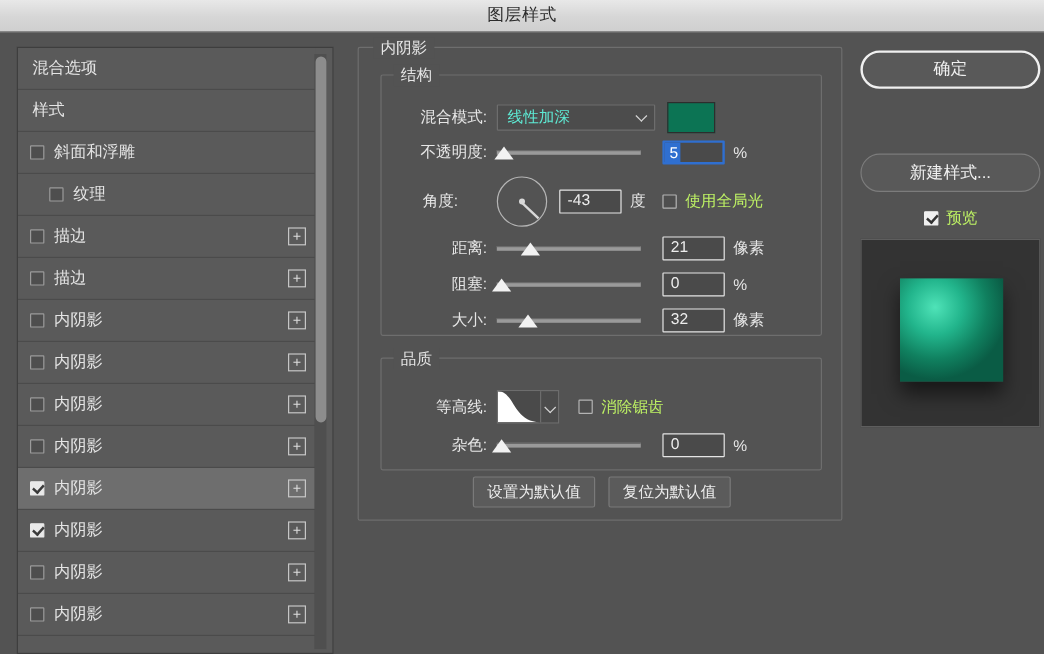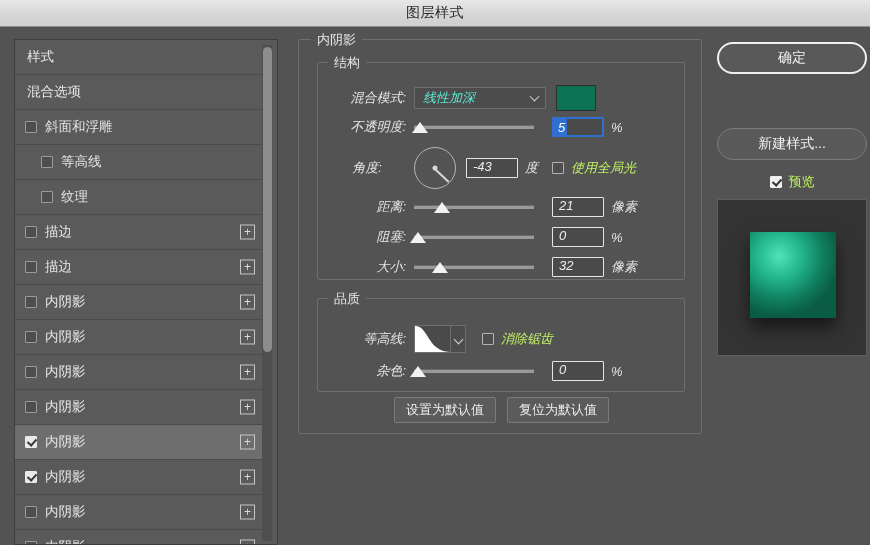--- a/index.html
+++ b/index.html
@@ -102,21 +102,21 @@
     background: #535353;
     padding: 0 6px;
     font-size: 13px;
     color: #e6e6e6;
   }
   .section {
     position: absolute;
     border: 1px solid #6e6e6e;
     border-radius: 2px;
   }
-  .row2 { position: absolute; display: flex; align-items: center; font-style: italic; }
+  .row2 { position: absolute; display: flex; align-items: center; }
   .lab {
     color: #e6e6e6; font-size: 13px; text-align: right;
     white-space: nowrap;
   }
   .unit { color: #e6e6e6; font-size: 13px; margin-left: 7px; }
 
   
   .combo {
     height: 22px;
     background: #4c4c4c;
@@ -278,32 +278,28 @@
 
 <div id="app">
 
   <div class="titlebar">
     <div class="title">图层样式</div>
   </div>
 
   <div class="sidebar">
     <div class="list" id="style-list">
         <div class="row plain">
+          <span class="lbl">混合选项</span>
+        </div>
+        <div class="row plain">
           <span class="lbl">样式</span>
         </div>
-        <div class="row plain">
-          <span class="lbl">混合选项</span>
-        </div>
         <div class="row">
           <div class="cb"></div>
           <span class="lbl">斜面和浮雕</span>
-        </div>
-        <div class="row indent">
-          <div class="cb"></div>
-          <span class="lbl">等高线</span>
         </div>
         <div class="row indent">
           <div class="cb"></div>
           <span class="lbl">纹理</span>
         </div>
         <div class="row">
           <div class="cb"></div>
           <span class="lbl">描边</span>
           <div class="plusbtn">+</div>
         </div>

